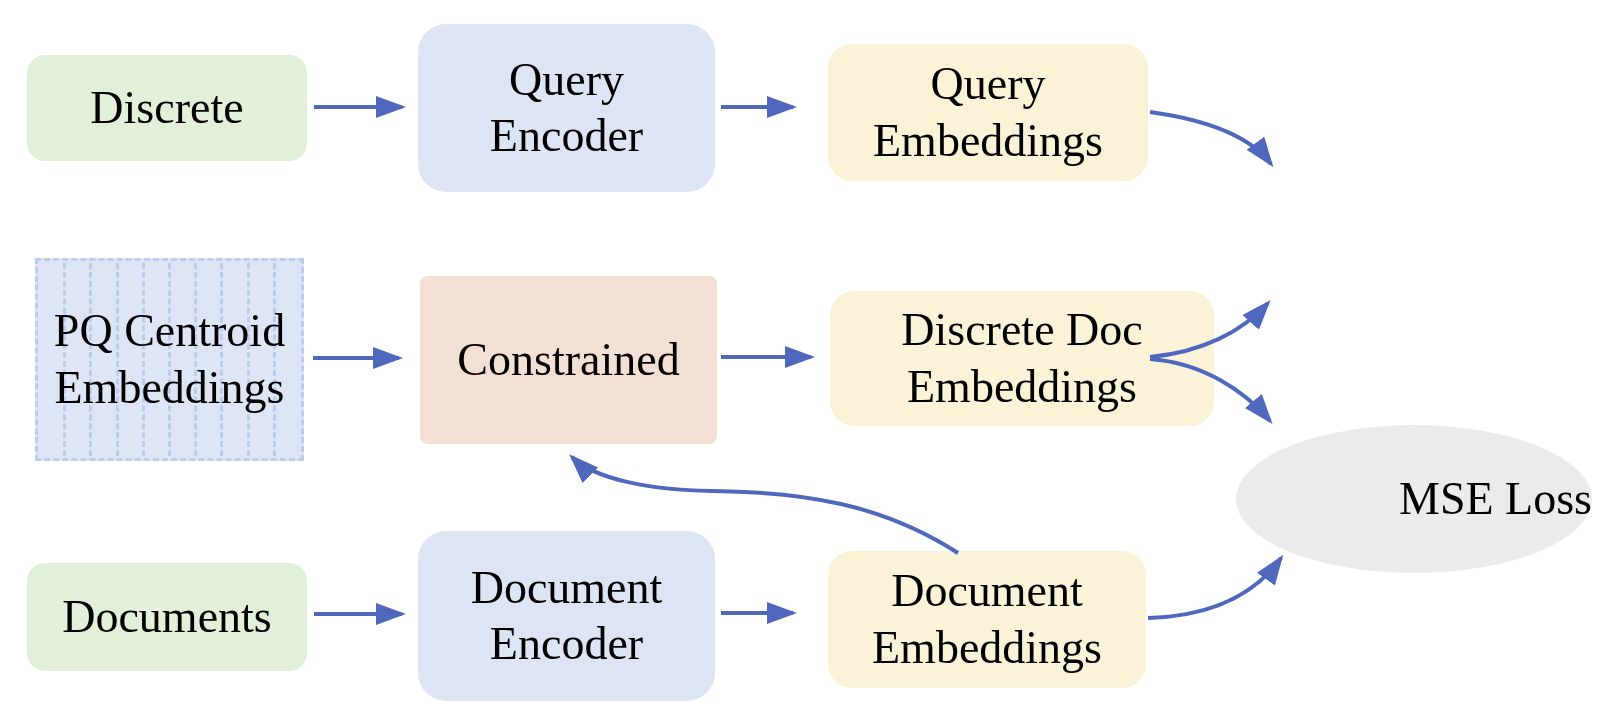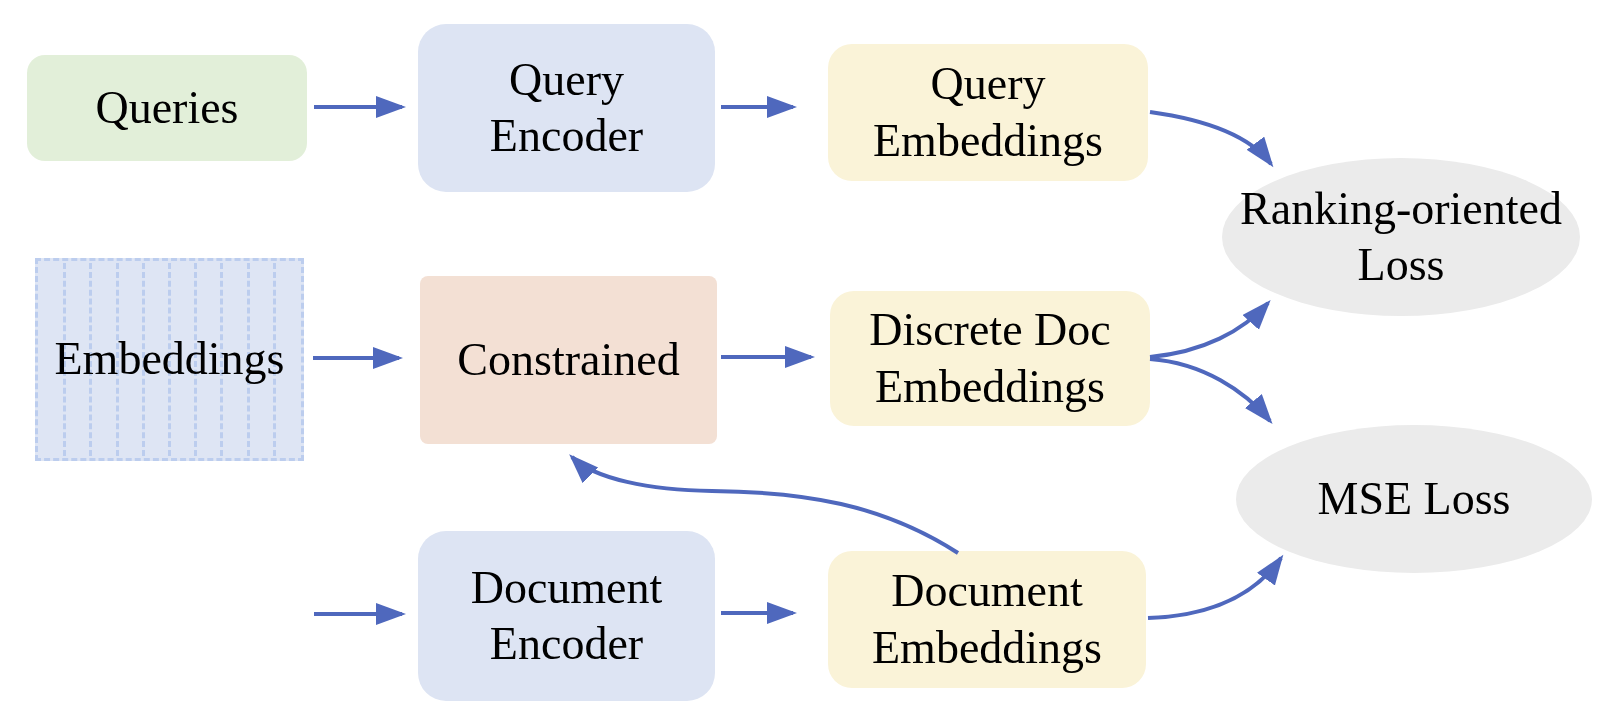--- a/index.html
+++ b/index.html
@@ -27,22 +27,22 @@
   .rect-clustering{background:var(--clustering-fill); border-radius:8px;}
   .ellipse{background:var(--loss-fill); border-radius:50%;}
 
   
   #n-queries{left:27px; top:55px; width:280px; height:106px;}
   #n-query-encoder{left:418px; top:24px; width:297px; height:168px;}
   #n-query-embeddings{left:828px; top:44px; width:320px; height:137px;}
   #n-ranking-loss{left:1222px; top:158px; width:358px; height:158px;}
   #n-pq{left:35px; top:258px; width:269px; height:203px;}
   #n-constrained-clustering{left:420px; top:276px; width:297px; height:168px;}
-  #n-discrete-doc-embeddings{left:830px; top:291px; width:320px; height:135px;}
-  #n-mse-loss{left:1236px; top:425px; width:356px; height:148px;}
+  #n-discrete-doc-embeddings{left:830px; top:291px; width:384px; height:135px;}
+  #n-mse-loss{left:1236px; top:425px; width:356px; height:148px;align-items:flex-end;}
   #n-documents{left:27px; top:563px; width:280px; height:108px;}
   #n-document-encoder{left:418px; top:531px; width:297px; height:170px;}
   #n-document-embeddings{left:828px; top:551px; width:318px; height:137px;}
 
   
   .pq-box{
     background:var(--pq-fill);
     border:3px dashed var(--pq-dash);
     box-sizing:border-box;
   }
@@ -59,67 +59,67 @@
   }
   .edges-svg path.edge{stroke:var(--arrow-color); stroke-width:4; fill:none;}
   #arrowhead path{fill:var(--arrow-color);}
 </style>
 </head>
 <body>
 
 <div class="canvas">
 
   <div class="node rect-input" id="n-queries">
-    <span>Queries</span>
+    <span>Discrete</span>
   </div>
 
   <div class="node rect-encoder" id="n-query-encoder">
     <span>Query</span>
     <span>Encoder</span>
   </div>
 
   <div class="node rect-embedding" id="n-query-embeddings">
     <span>Query</span>
     <span>Embeddings</span>
   </div>
 
-  <div class="node ellipse" id="n-ranking-loss">
-    <span>Ranking-oriented</span>
-    <span>Loss</span>
-  </div>
 
   <div class="node pq-box" id="n-pq">
     <div class="pq-strips">
       <div class="pq-strip"></div>
       <div class="pq-strip"></div>
       <div class="pq-strip"></div>
       <div class="pq-strip"></div>
       <div class="pq-strip"></div>
       <div class="pq-strip"></div>
       <div class="pq-strip"></div>
       <div class="pq-strip"></div>
       <div class="pq-strip"></div>
       <div class="pq-strip"></div>
     </div>
+    <span class="pq-label">PQ Centroid</span>
     <span class="pq-label">Embeddings</span>
   </div>
 
   <div class="node rect-clustering" id="n-constrained-clustering">
     <span>Constrained</span>
   </div>
 
   <div class="node rect-embedding" id="n-discrete-doc-embeddings">
     <span>Discrete Doc</span>
     <span>Embeddings</span>
   </div>
 
   <div class="node ellipse" id="n-mse-loss">
     <span>MSE Loss</span>
   </div>
 
+  <div class="node rect-input" id="n-documents">
+    <span>Documents</span>
+  </div>
 
   <div class="node rect-encoder" id="n-document-encoder">
     <span>Document</span>
     <span>Encoder</span>
   </div>
 
   <div class="node rect-embedding" id="n-document-embeddings">
     <span>Document</span>
     <span>Embeddings</span>
   </div>

